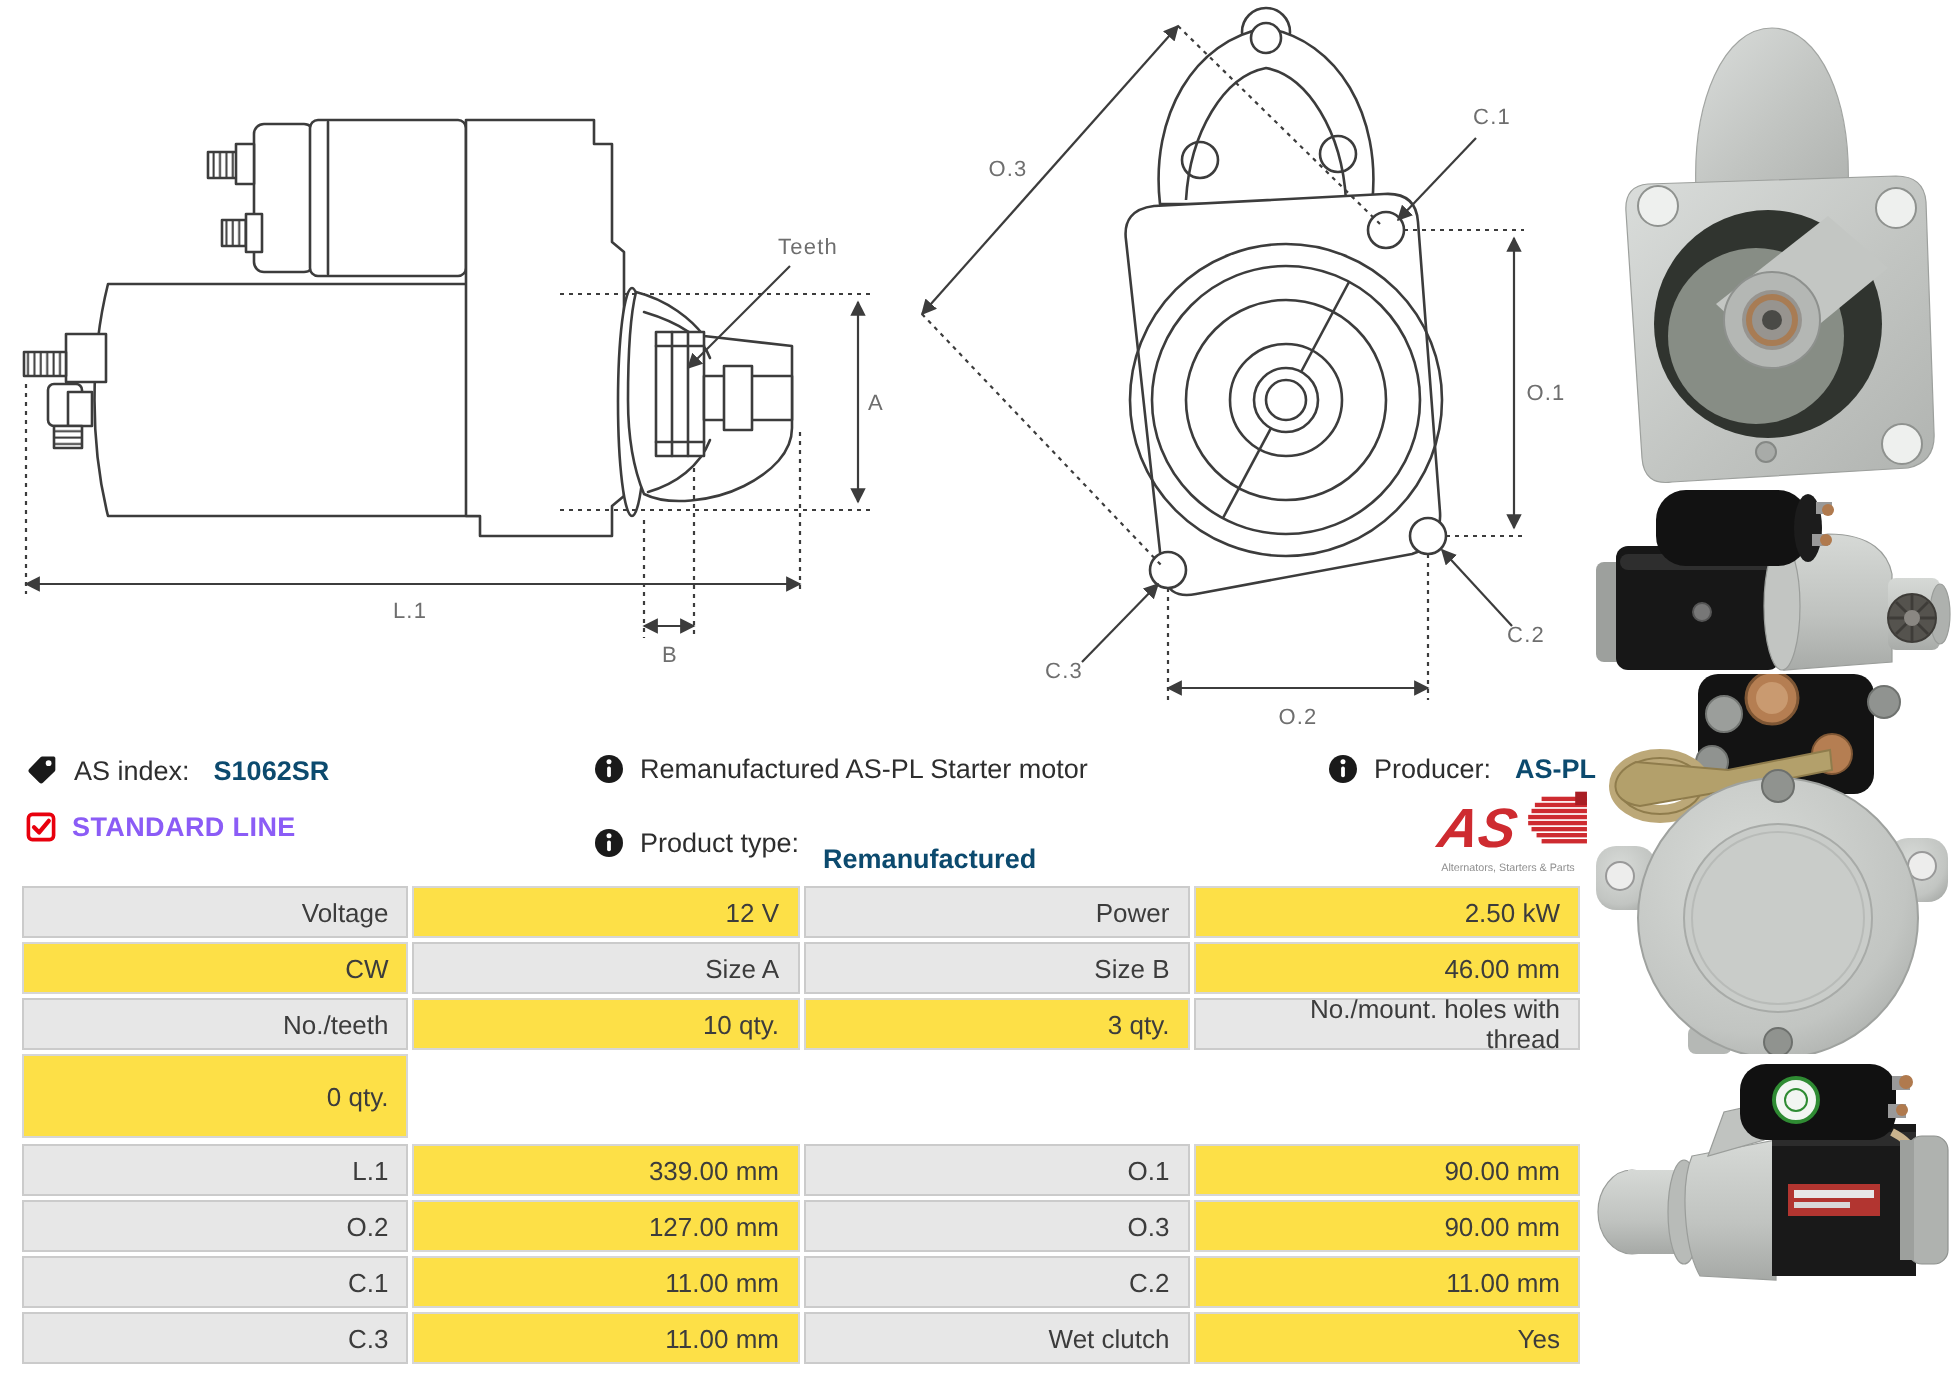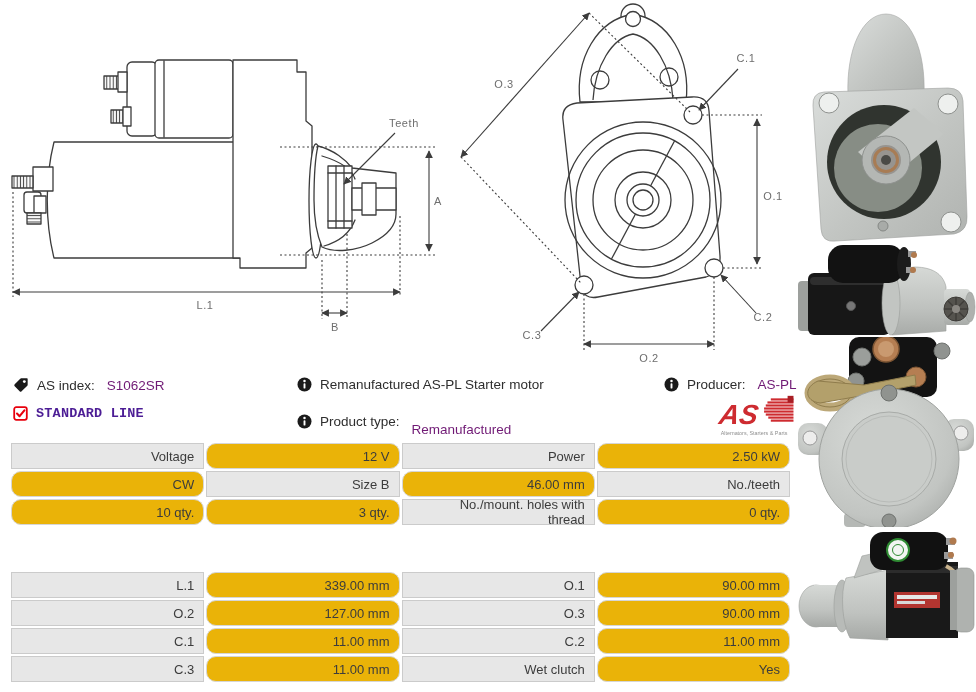--- a/index.html
+++ b/index.html
@@ -1,31 +1,31 @@
 <!DOCTYPE html>
 <html><head>
 <meta charset="utf-8">
 <style>
   html,body{margin:0;padding:0;background:#fff;}
   body{width:976px;height:692px;position:relative;font-family:"Liberation Sans",sans-serif;overflow:hidden;}
   .page{position:absolute;left:0;top:0;width:976px;height:692px;background:#fff;}
   .abs{position:absolute;}
   
   .info-line{display:flex;align-items:center;gap:8px;font-size:13.5px;color:#2e2e2e;white-space:nowrap;}
-  .info-line .v{margin-left:4px;font-weight:normal;color:#701a75;text-align:right;}
-  .red{color:#4c1d95;font-weight:bold;letter-spacing:.2px;font-family:Liberation Mono, monospace;}
+  .info-line .v{margin-left:4px;font-weight:bold;color:#0c4a6e;text-align:right;}
+  .red{color:#8b5cf6;font-weight:bold;letter-spacing:.2px;}
   .green{color:#1e7b1e;font-weight:bold;margin-top:16px;}
   
   .spec-grid{position:absolute;left:11px;width:779px;display:grid;grid-template-columns:repeat(4,1fr);gap:2px;}
   #grid1{top:443px;grid-template-rows:26px 26px 26px 42px;}
   #grid2{top:572px;grid-template-rows:26px 26px 26px 26px;}
   .cell{box-sizing:border-box;display:flex;align-items:center;justify-content:flex-end;text-align:right;
         font-size:13px;color:#3c3c3c;padding-right:9px;line-height:15px;border:1px solid #cbcbcb;}
   .lbl{background:#e7e7e7;padding-left:36px;}
-  .val{background:#eab308;padding-left:6px;border-color:#d6d6d6;border-radius:10px;}
+  .val{background:#fde047;padding-left:6px;border-color:#d6d6d6;}
   svg text{font-family:"Liberation Sans",sans-serif;}
   .dimtxt{font-size:11px;fill:#6e6e6e;letter-spacing:.6px;}
 </style>
 </head>
 <body>
 
 <div class="page">
 
   <svg class="abs" style="left:0;top:0" width="445" height="368" viewBox="0 0 445 368">
     <defs>
@@ -345,20 +345,21 @@
     <text x="50" y="49" text-anchor="middle" font-size="6.4" fill="#8f8f8f">Alternators, Starters &amp; Parts</text>
   </svg>
 
   <div class="spec-grid" id="grid1">
     <div class="cell lbl">Voltage</div>
     <div class="cell val">12 V</div>
     <div class="cell lbl">Power</div>
     <div class="cell val">2.50 kW</div>
 
     <div class="cell val">CW</div>
+    <div class="cell lbl">Size A</div>
 
     <div class="cell lbl">Size B</div>
     <div class="cell val">46.00 mm</div>
     <div class="cell lbl">No./teeth</div>
     <div class="cell val">10 qty.</div>
 
     <div class="cell val">3 qty.</div>
     <div class="cell lbl">No./mount. holes with thread</div>
     <div class="cell val">0 qty.</div>
   </div>

